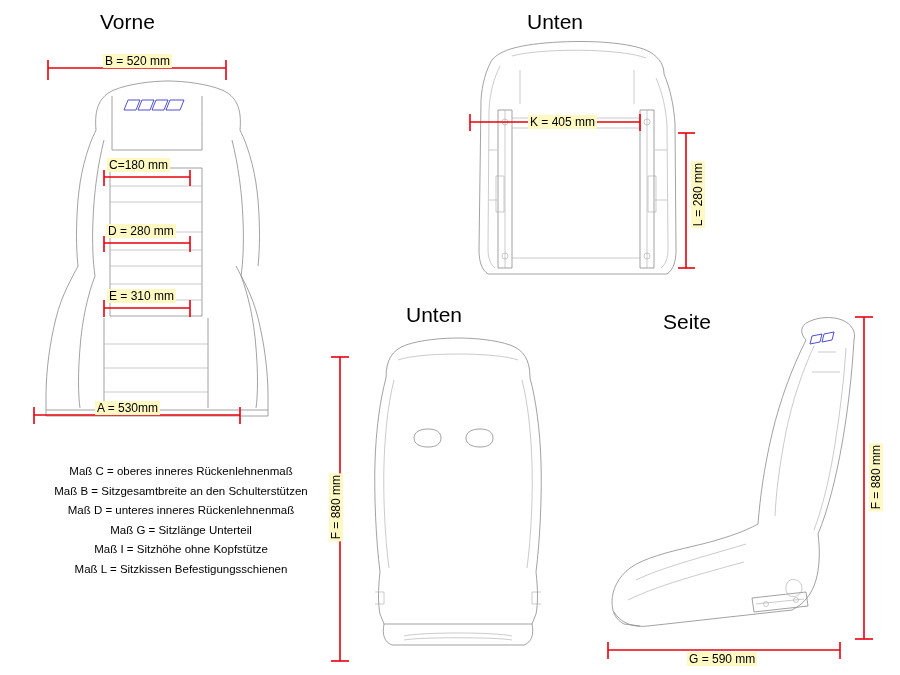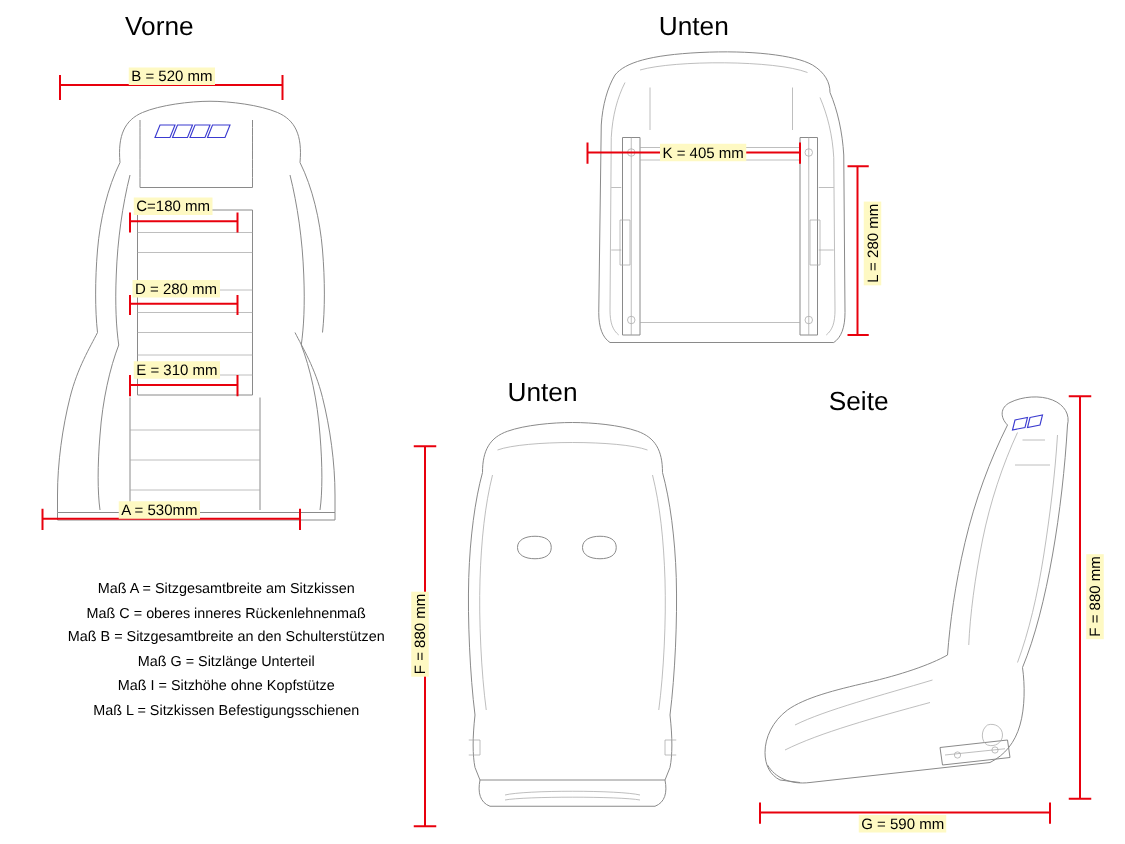--- a/index.html
+++ b/index.html
@@ -312,21 +312,21 @@
   <div class="dim-label" style="left:106px; top:224px;">D = 280 mm</div>
   <div class="dim-label" style="left:107px; top:289px;">E = 310 mm</div>
   <div class="dim-label" style="left:95px; top:401px;">A = 530mm</div>
   <div class="dim-label" style="left:528px; top:103px;margin-top:12px;">K = 405 mm</div>
   <div class="dim-label vert" style="left:691px; top:161px;">L = 280 mm</div>
   <div class="dim-label vert" style="left:329px; top:473px;">F = 880 mm</div>
   <div class="dim-label vert" style="left:869px; top:443px;">F = 880 mm</div>
   <div class="dim-label" style="left:687px; top:652px;">G = 590 mm</div>
 
   <div class="legend">
-    <div class="legend-line">Maß A = Sitzgesamtbreite am Sitzkissen</div>
     <div class="legend-line">Maß C = oberes inneres Rückenlehnenmaß</div>
     <div class="legend-line">Maß B = Sitzgesamtbreite an den Schulterstützen</div>
+    <div class="legend-line">Maß D = unteres inneres Rückenlehnenmaß</div>
     <div class="legend-line">Maß G = Sitzlänge Unterteil</div>
     <div class="legend-line">Maß I =  Sitzhöhe ohne Kopfstütze</div>
     <div class="legend-line">Maß L = Sitzkissen Befestigungsschienen</div>
   </div>
 
 </div>
 
 </body></html>

